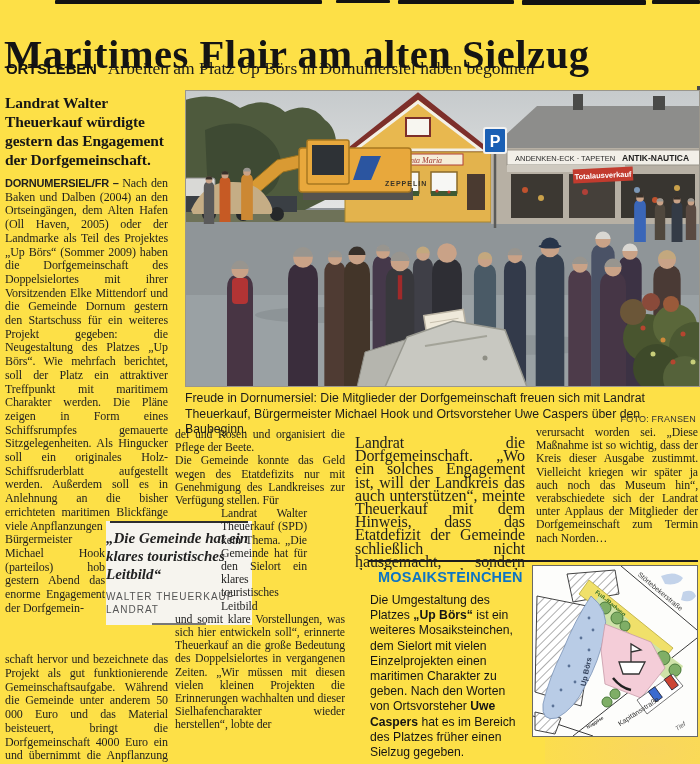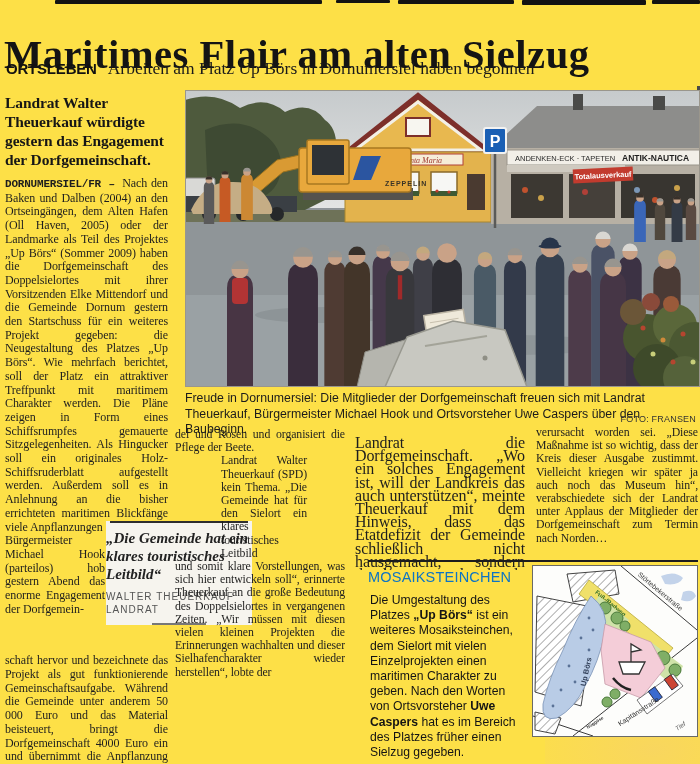--- a/index.html
+++ b/index.html
@@ -15,37 +15,37 @@
   .photo{position:absolute;left:185px;top:90px;width:515px;height:297px;}
   .photo svg{display:block;}
   .caption{position:absolute;left:185px;top:391px;width:511px;font-family:"Liberation Sans",sans-serif;
            font-size:12.3px;line-height:15.6px;color:#1b1b1b;}
   .credit{position:absolute;right:0;bottom:10px;font-size:9px;letter-spacing:.2px;color:#333;
           font-family:"Liberation Sans",sans-serif;background:#f6f4ee00;}
   
   .col{position:absolute;text-align:justify;font-size:12px;line-height:13.7px;letter-spacing:-.1px;}
   .col1{left:5px;top:93px;width:163px;}
   .lead{font-size:15.5px;line-height:19px;font-weight:600;text-align:left;margin-bottom:8px;color:#161616;}
-  .loc{font-family:Liberation Mono, monospace;font-weight:700;font-size:11px;letter-spacing:-.2px;}
+  .loc{font-family:Liberation Sans, sans-serif;font-weight:700;font-size:11px;letter-spacing:-.2px;}
   .narrow1{width:100px;min-height:120px;}
   .col2{left:175px;top:428px;width:170px;height:318px;overflow:hidden;font-size:11.8px;line-height:13.2px;}
   .narrow2{width:86px;margin-left:46px;min-height:104px;}
   .col3{left:355px;top:428px;width:170px;height:134px;overflow:hidden;font-size:16px;line-height:13.2px;margin-top:8px;}
   .col4{left:536px;top:426px;width:162px;height:136px;overflow:hidden;font-size:11.8px;line-height:13.2px;}
   
   .pullquote{position:absolute;left:106px;top:521px;width:146px;background:#f6f4ee;}
   .pq-rule{width:138px;border-top:2px solid #2e2e2e;margin:0 auto 6px auto;}
   .pq-text{font-size:15px;line-height:18px;font-style:italic;font-weight:600;color:#222;}
   .pq-author{margin-top:8px;font-family:"Liberation Sans",sans-serif;font-size:10px;line-height:12.5px;
              letter-spacing:1px;color:#555;}
   .pq-rule2{width:54px;border-top:2px solid #777;margin:7px auto 0 auto;}
   
   .mosaik{position:absolute;left:368px;top:560px;width:330px;height:202px;border-top:2px solid #1c1c1c;}
-  .mosaik-title{position:absolute;left:0;top:7px;font-family:"Liberation Sans",sans-serif;
-                font-weight:400;font-size:14.5px;letter-spacing:.2px;}
+  .mosaik-title{position:absolute;left:10px;top:7px;font-family:"Liberation Sans",sans-serif;
+                font-weight:700;font-size:14.5px;letter-spacing:.2px;}
   .mosaik-body{position:absolute;left:2px;top:31px;width:158px;font-family:"Liberation Sans",sans-serif;
                font-size:12.2px;line-height:15.2px;color:#141414;}
   .mosaik-map{position:absolute;left:164px;top:3px;width:166px;height:172px;background:#fff;
               border:1px solid #6a6a66;box-sizing:border-box;}
   .source{position:absolute;left:148px;top:744px;width:270px;text-align:center;font-size:14.5px;color:#222;margin-top:37px;}
   .edge-right{position:absolute;left:697px;top:86px;width:3px;height:152px;background:#4a4a48;}
   .tint{position:absolute;left:545px;top:695px;width:155px;height:69px;
         background:radial-gradient(ellipse at 70% 80%,rgba(232,178,178,.22),rgba(232,178,178,0));}
 </style>
 </head>
@@ -325,20 +325,21 @@
     <div class="pq-text">„Die Gemeinde hat ein klares touristisches Leitbild“</div>
     <div class="pq-author">
       <div>WALTER THEUERKAUF</div>
       <div>LANDRAT</div>
     </div>
     <div class="pq-rule2"></div>
   </div>
 
   <div class="col col2">
     <div>del und Rosen und organisiert die Pflege der Beete.</div>
+    <div>Die Gemeinde konnte das Geld wegen des Etatdefizits nur mit Genehmigung des Landkreises zur Verfügung stellen. Für</div>
     <div class="narrow2">Landrat Walter Theuerkauf (SPD) kein Thema. „Die Gemeinde hat für den Sielort ein klares touristisches Leitbild</div>
     <div>und somit klare Vorstellungen, was sich hier entwickeln soll“, erinnerte Theuerkauf an die große Bedeutung des Doppelsielortes in vergangenen Zeiten. „Wir müssen mit diesen vielen kleinen Projekten die Erinnerungen wachhalten und dieser Sielhafencharakter wieder herstellen“, lobte der</div>
   </div>
 
   <div class="col col3">Landrat die Dorfgemeinschaft. „Wo ein solches Engagement ist, will der Landkreis das auch unterstützen“, meinte Theuerkauf mit dem Hinweis, dass das Etatdefizit der Gemeinde schließlich nicht hausgemacht, sondern durch wegbrechende Gewerbesteuern (Statoil; die Red.)</div>
   <div class="col col4">verursacht worden sei. „Diese Maßnahme ist so wichtig, dass der Kreis dieser Ausgabe zustimmt. Vielleicht kriegen wir später ja auch noch das Museum hin“, verabschiedete sich der Landrat unter Applaus der Mitglieder der Dorfgemeinschaft zum Termin nach Norden…</div>
 
   <div class="mosaik">
     <div class="mosaik-title" style="color: rgb(13, 116, 196);">MOSAIKSTEINCHEN</div>
     <div class="mosaik-body"><span>Die Umgestaltung des Platzes </span><span style="font-weight: bold;">„Up Börs“</span><span> ist ein weiteres Mosaiksteinchen, dem Sielort mit vielen Einzelprojekten einen maritimen Charakter zu geben. Nach den Worten von Ortsvorsteher </span><span style="font-weight: bold;">Uwe Caspers</span><span> hat es im Bereich des Platzes früher einen Sielzug gegeben.</span></div>

